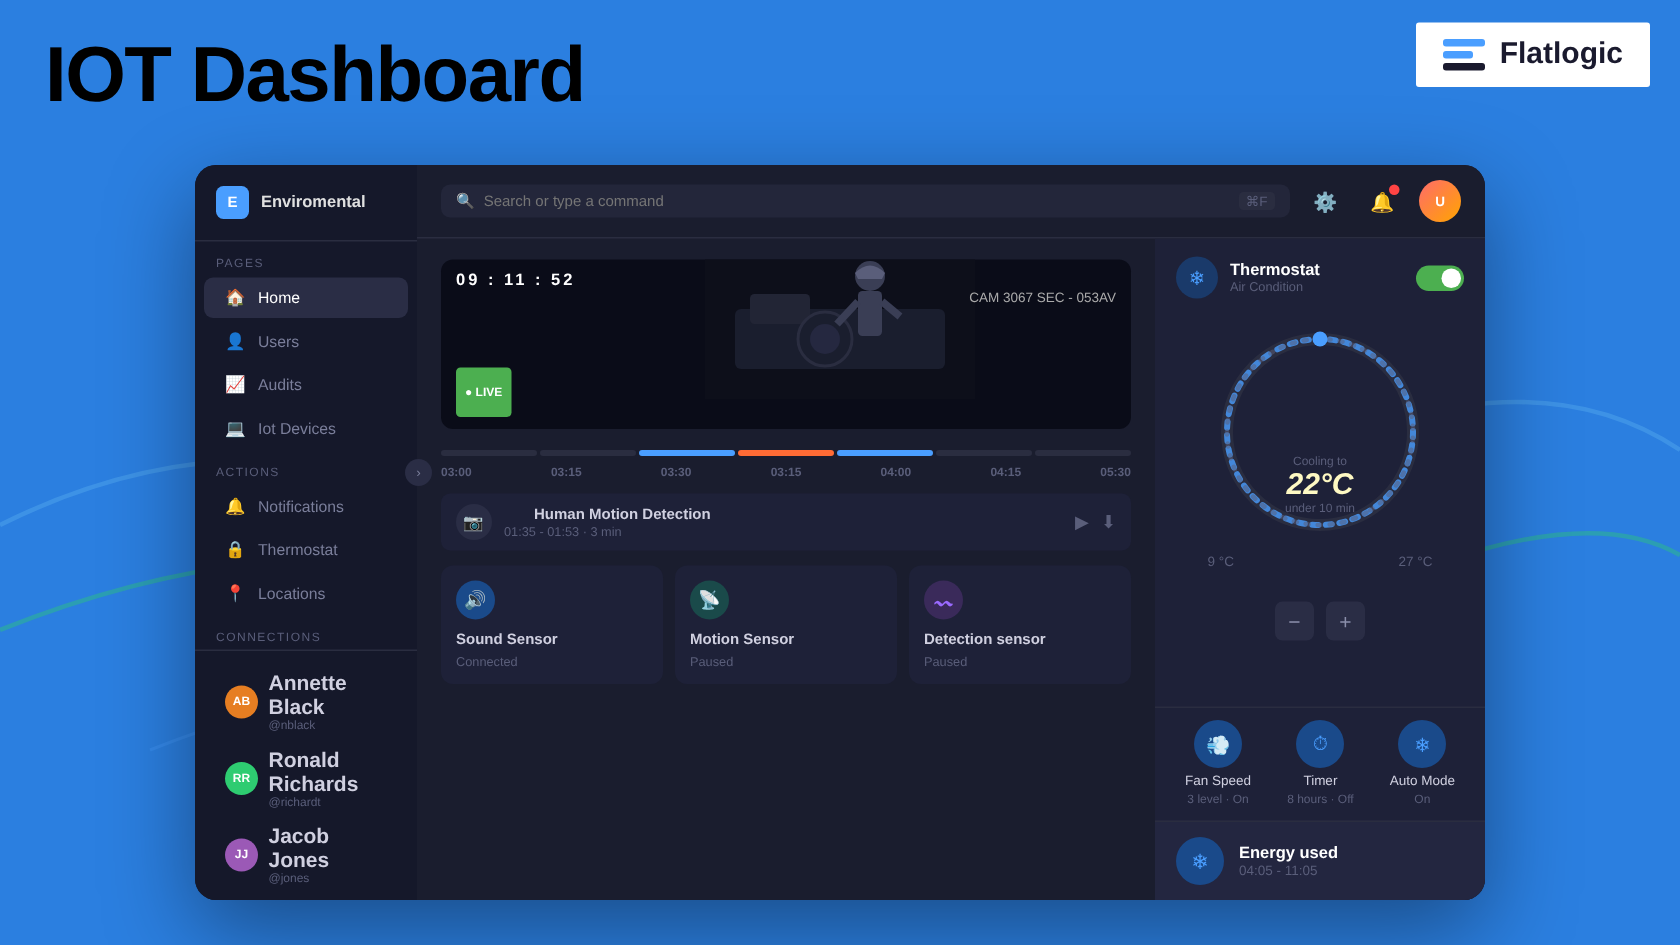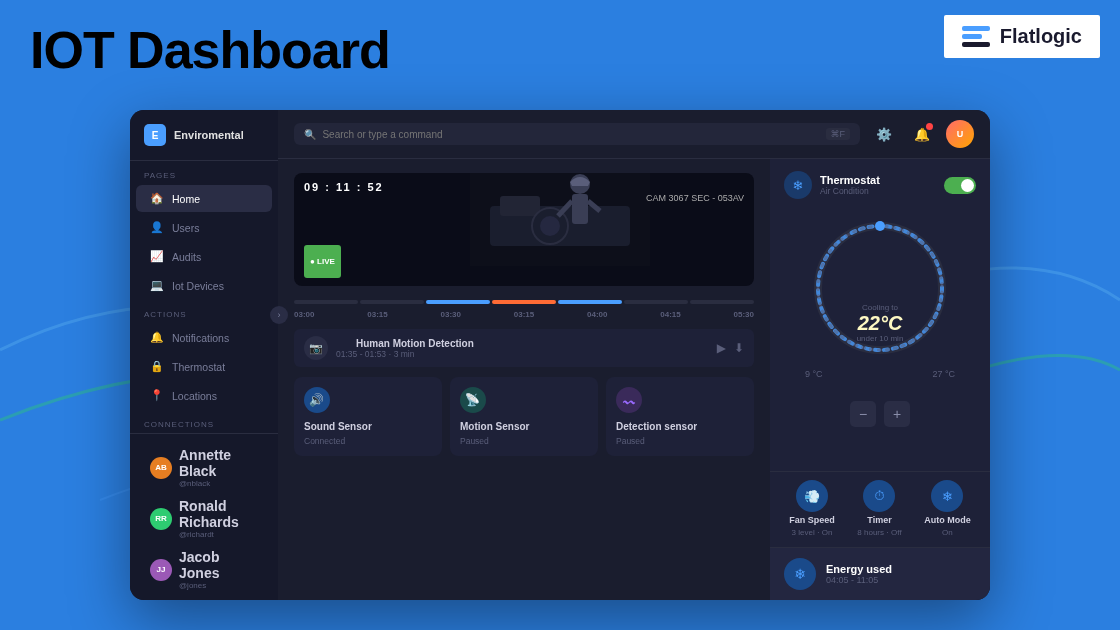--- a/index.html
+++ b/index.html
@@ -606,21 +606,21 @@
       background: #1a4a8a;
       display: flex;
       align-items: center;
       justify-content: center;
       font-size: 13px;
       color: #4a9eff;
     }
     .control-name {
       color: #d0d0e0;
       font-size: 9px;
-      font-weight: 700;
+      font-weight: 400;
     }
     .control-value {
       color: #5a5e7a;
       font-size: 8px;
     }
 
     
     .energy-card {
       display: flex;
       align-items: center;

